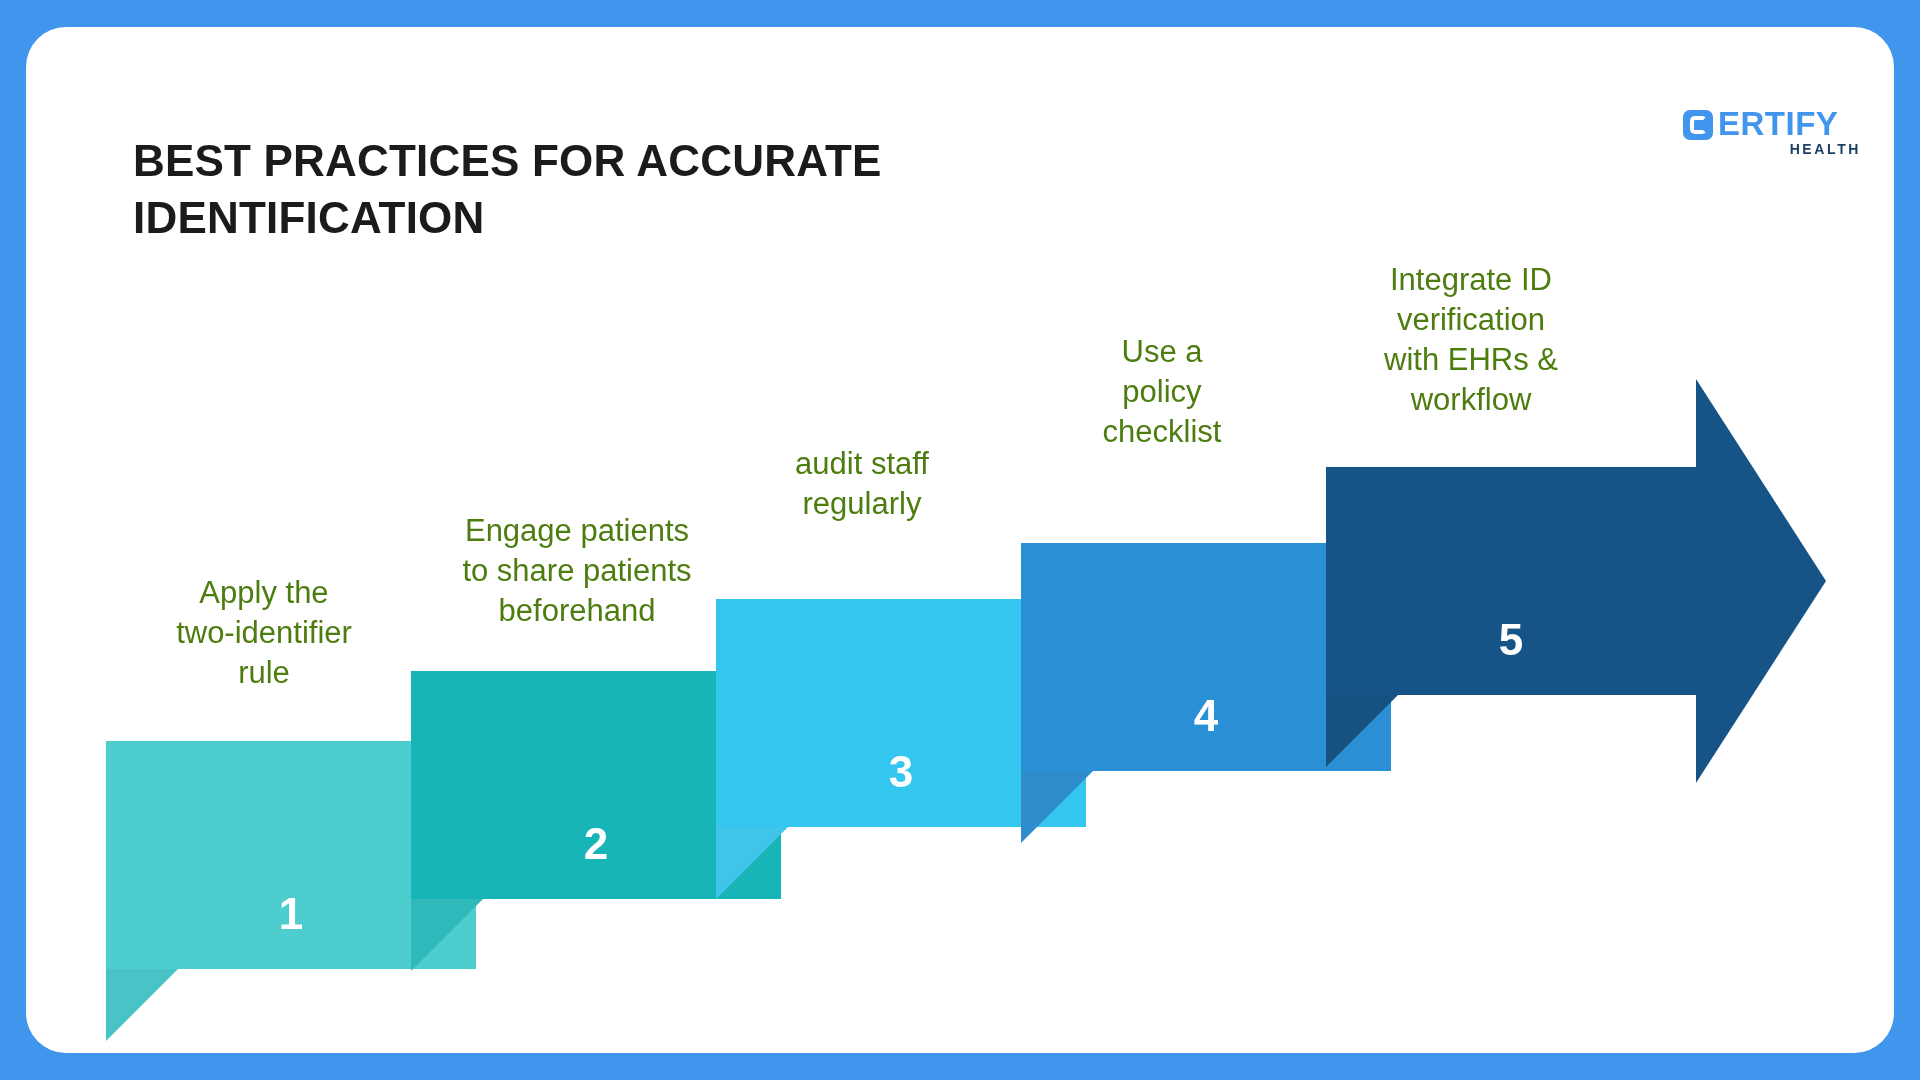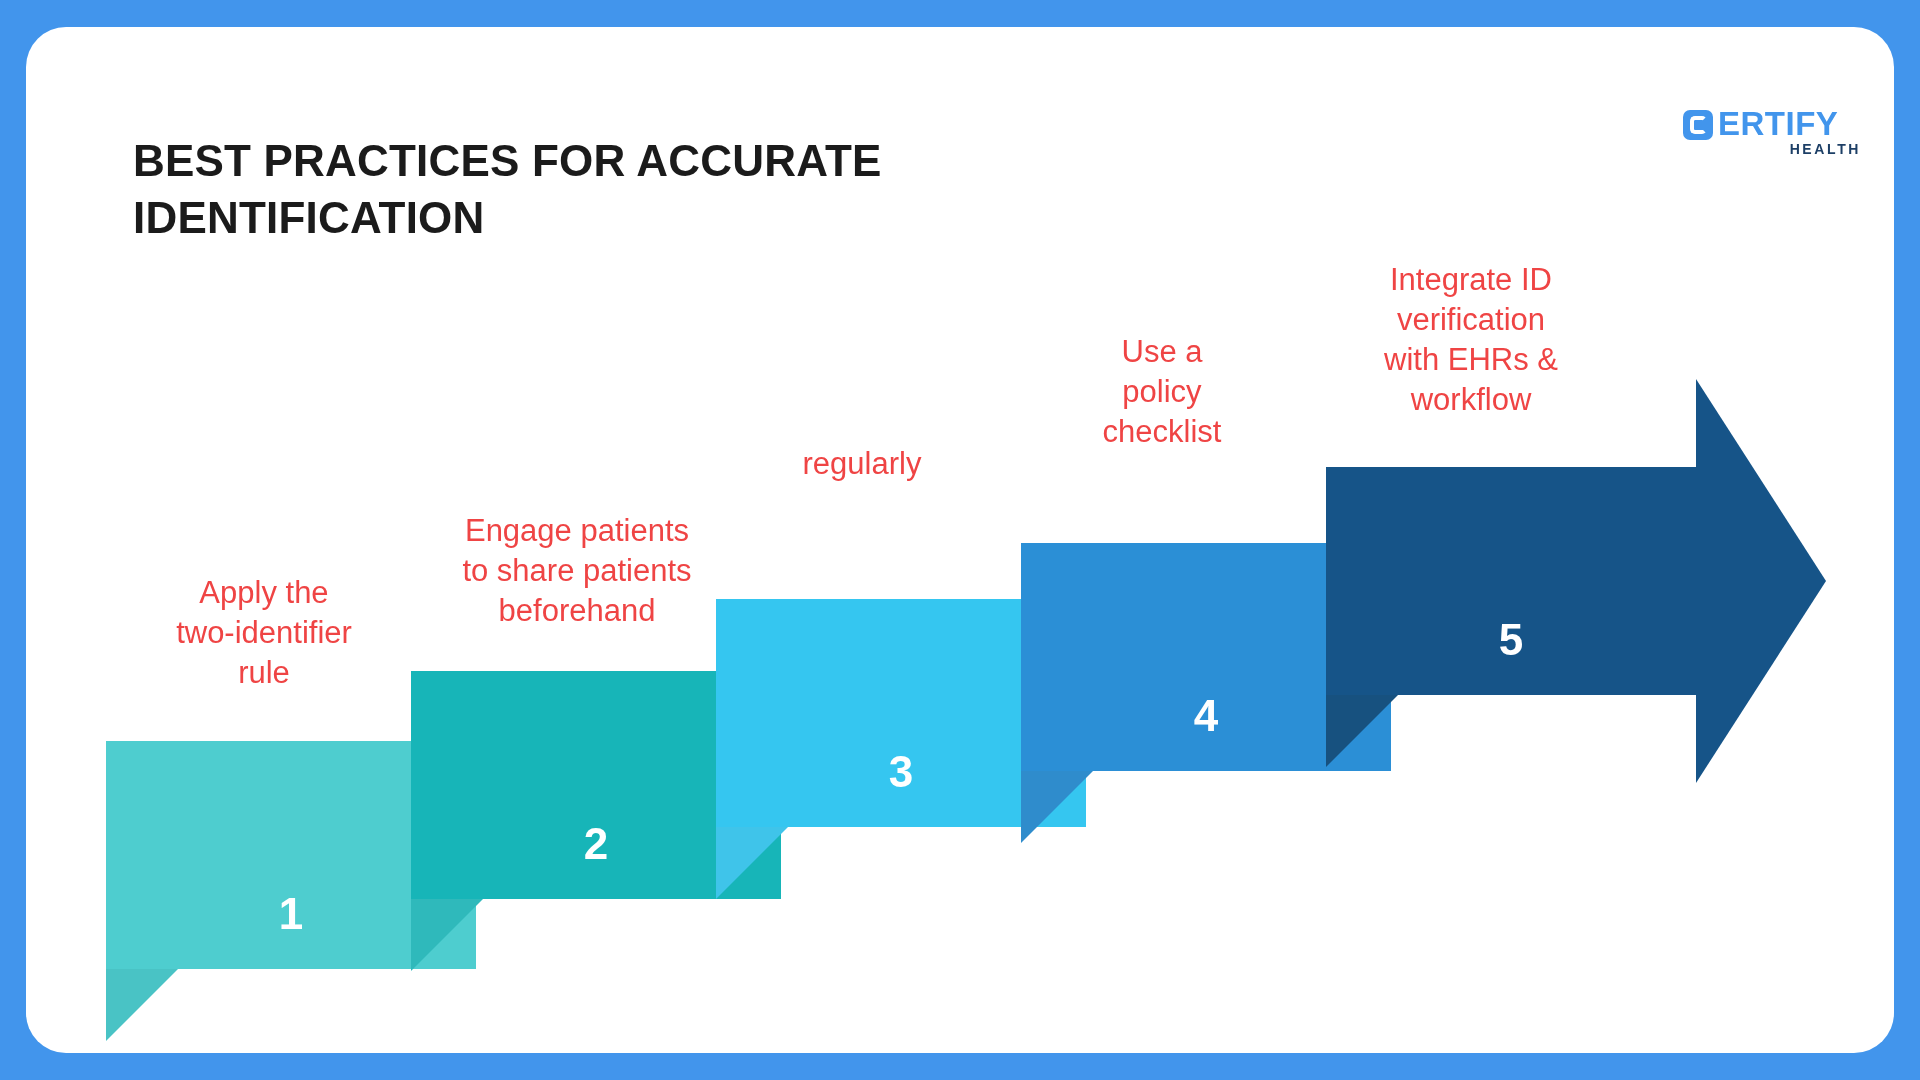--- a/index.html
+++ b/index.html
@@ -92,21 +92,21 @@
   
   .steps { position:absolute; left:0; top:0; width:1868px; height:1026px; }
 
   .step { position:absolute; }
 
   .step-caption {
     position:absolute;
     text-align:center;
     font-size:31px;
     line-height:1.29;
-    color:#ef4444;
+    color:#4d7c0f;
     font-family:"Liberation Sans", sans-serif;
   }
 
   .block {
     position:absolute;
     overflow:visible;
   }
   .block-body {
     position:absolute;
     left:0; top:0;
@@ -180,20 +180,21 @@
           <div class="fold" style="top:228px; width:0; height:0;
                       border-left:72px solid #2fb9bb;
                       border-bottom:72px solid transparent;"></div>
           <div class="block-body" style="background:#17b5b8;"></div>
           <div class="block-num" style="top:148px;">2</div>
         </div>
       </div>
 
       <div class="step">
         <div class="step-caption" style="left:700px; top:417px; width:272px;">
+          <div>audit staff</div>
           <div>regularly</div>
         </div>
         <div class="block" style="left:690px; top:572px; width:370px; height:228px;">
           <div class="fold" style="top:228px; width:0; height:0;
                       border-left:72px solid #3fc4ea;
                       border-bottom:72px solid transparent;"></div>
           <div class="block-body" style="background:#35c6f0;"></div>
           <div class="block-num" style="top:148px;">3</div>
         </div>
       </div>

